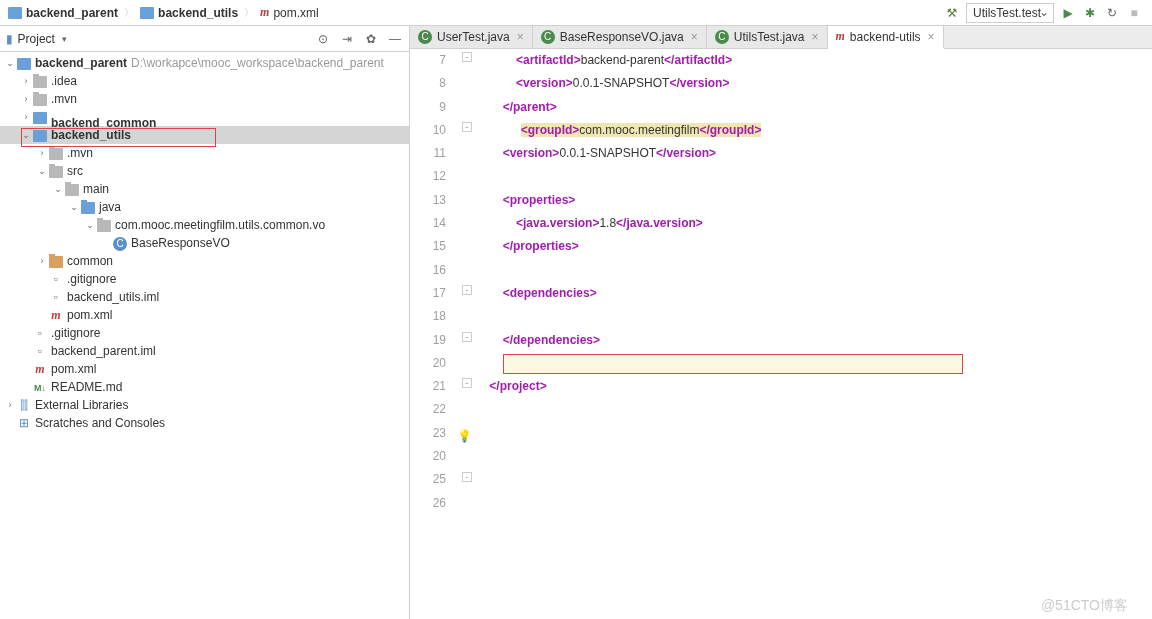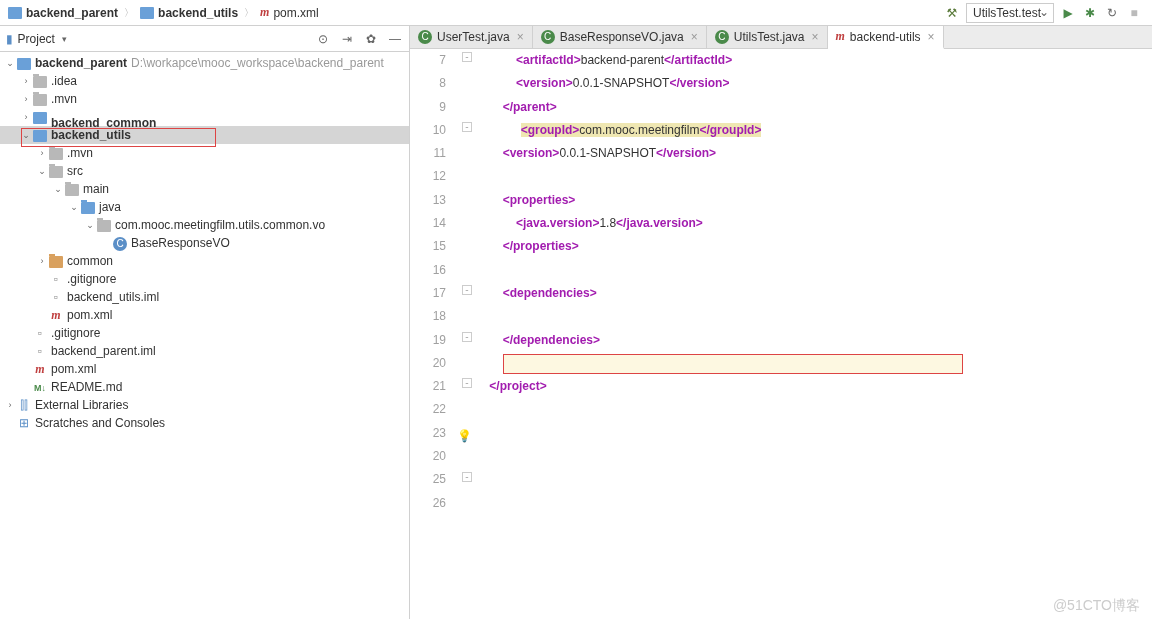--- a/index.html
+++ b/index.html
@@ -54,21 +54,21 @@
 .dir-orange { background: #d9a15f; }
 .dir-orange::before { background: #d9a15f; }
 .dir-blue { background: #6aa0d8; }
 .dir-blue::before { background: #6aa0d8; }
 .mod-icon { background: #6aa0d8; border-radius: 1px; }
 .m-icon { color: #c04040; font-style: italic; font-weight: bold; font-family: serif; }
 .c-icon { color: #fff; background: #4a8a4a; border-radius: 50%; width: 14px; height: 14px; font-size: 10px; line-height: 14px; text-align: center; display: inline-block; }
 .c-icon-blue { background: #5b8fc7; }
 .down-caret { font-size: 9px; color: #666; margin-left: 2px; }
 
-.watermark { position: absolute; right: 12px; bottom: 4px; color: #ccc; font-size: 14px; }
+.watermark { position: absolute; right: 24px; bottom: 4px; color: #ccc; font-size: 14px; }
 </style>
 </head>
 <body>
 
 <div class="breadcrumb-bar">
   <div class="breadcrumb" id="breadcrumb">
       <span class="crumb">
         <span class="mod-icon"></span>
         <span style="font-weight: bold;">backend_parent</span>
       </span>

